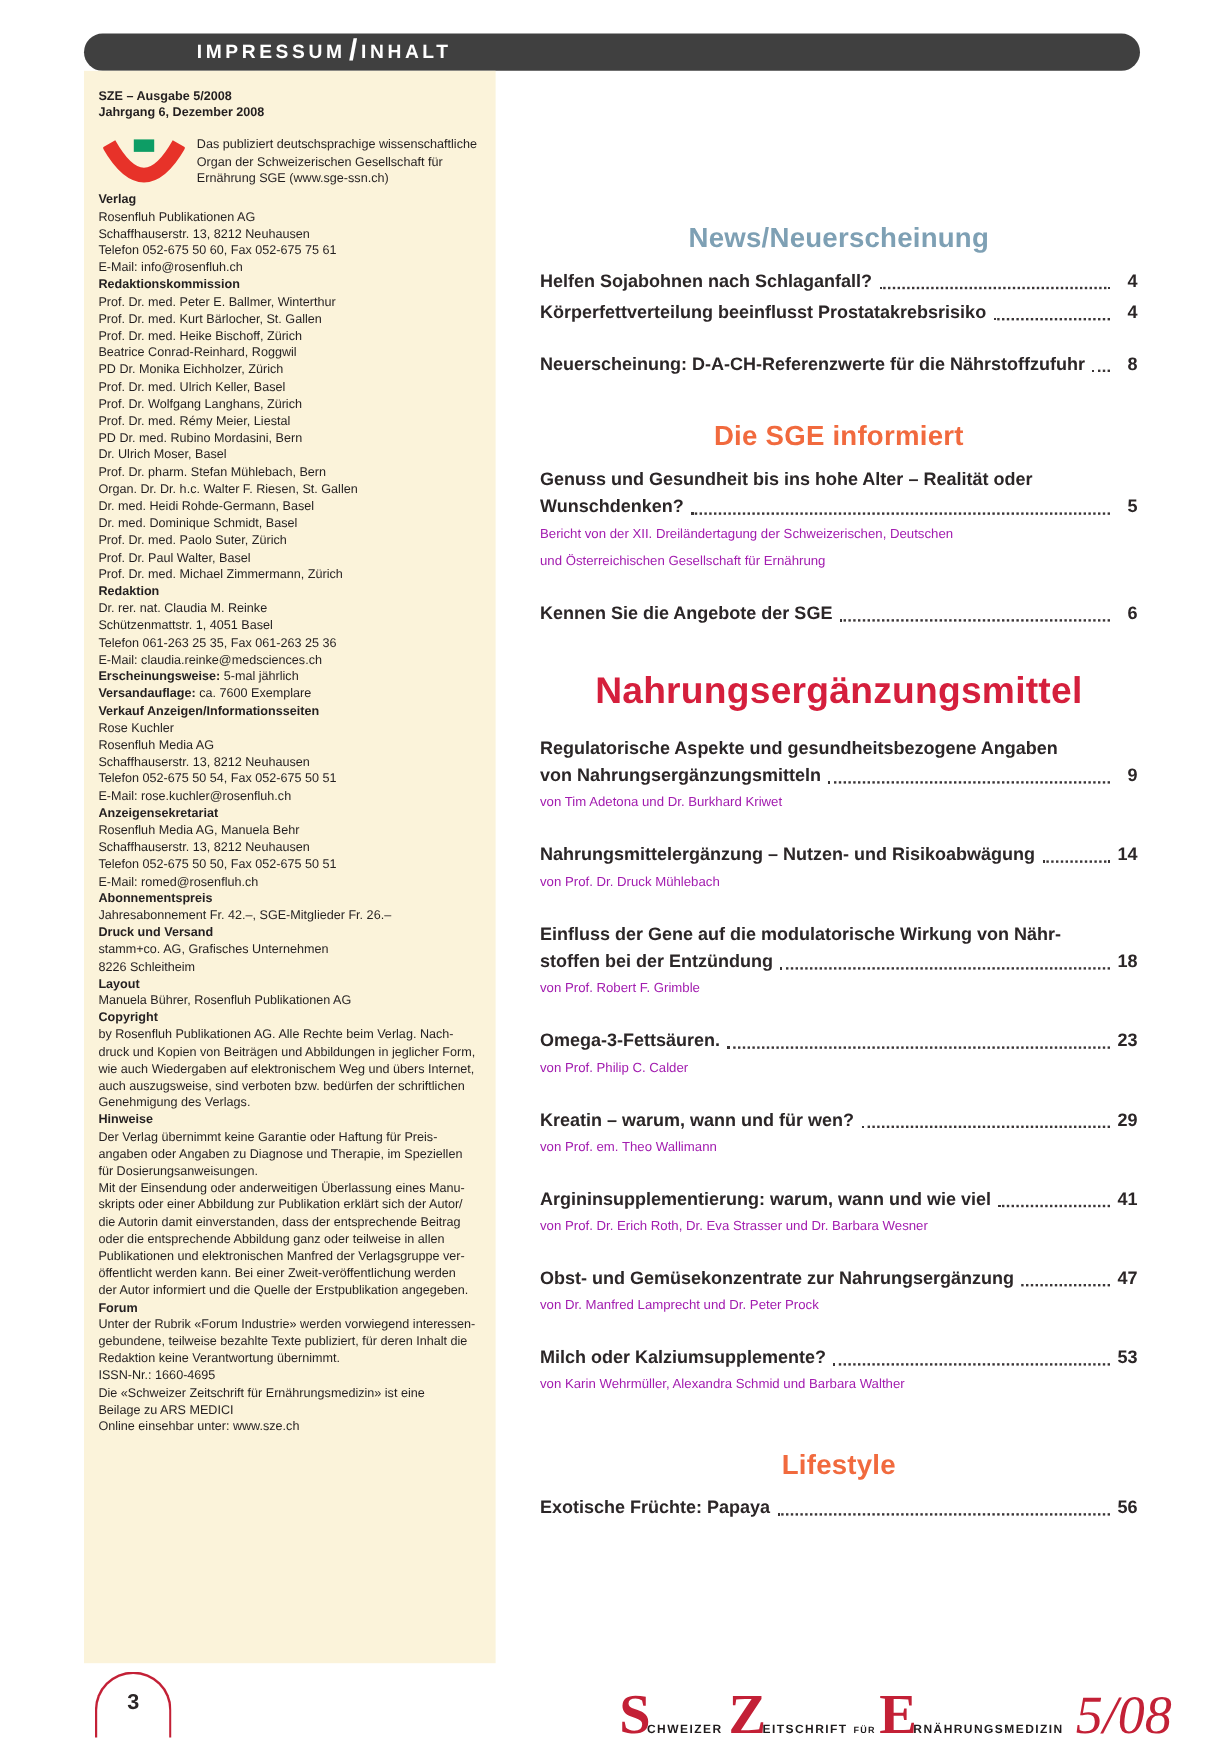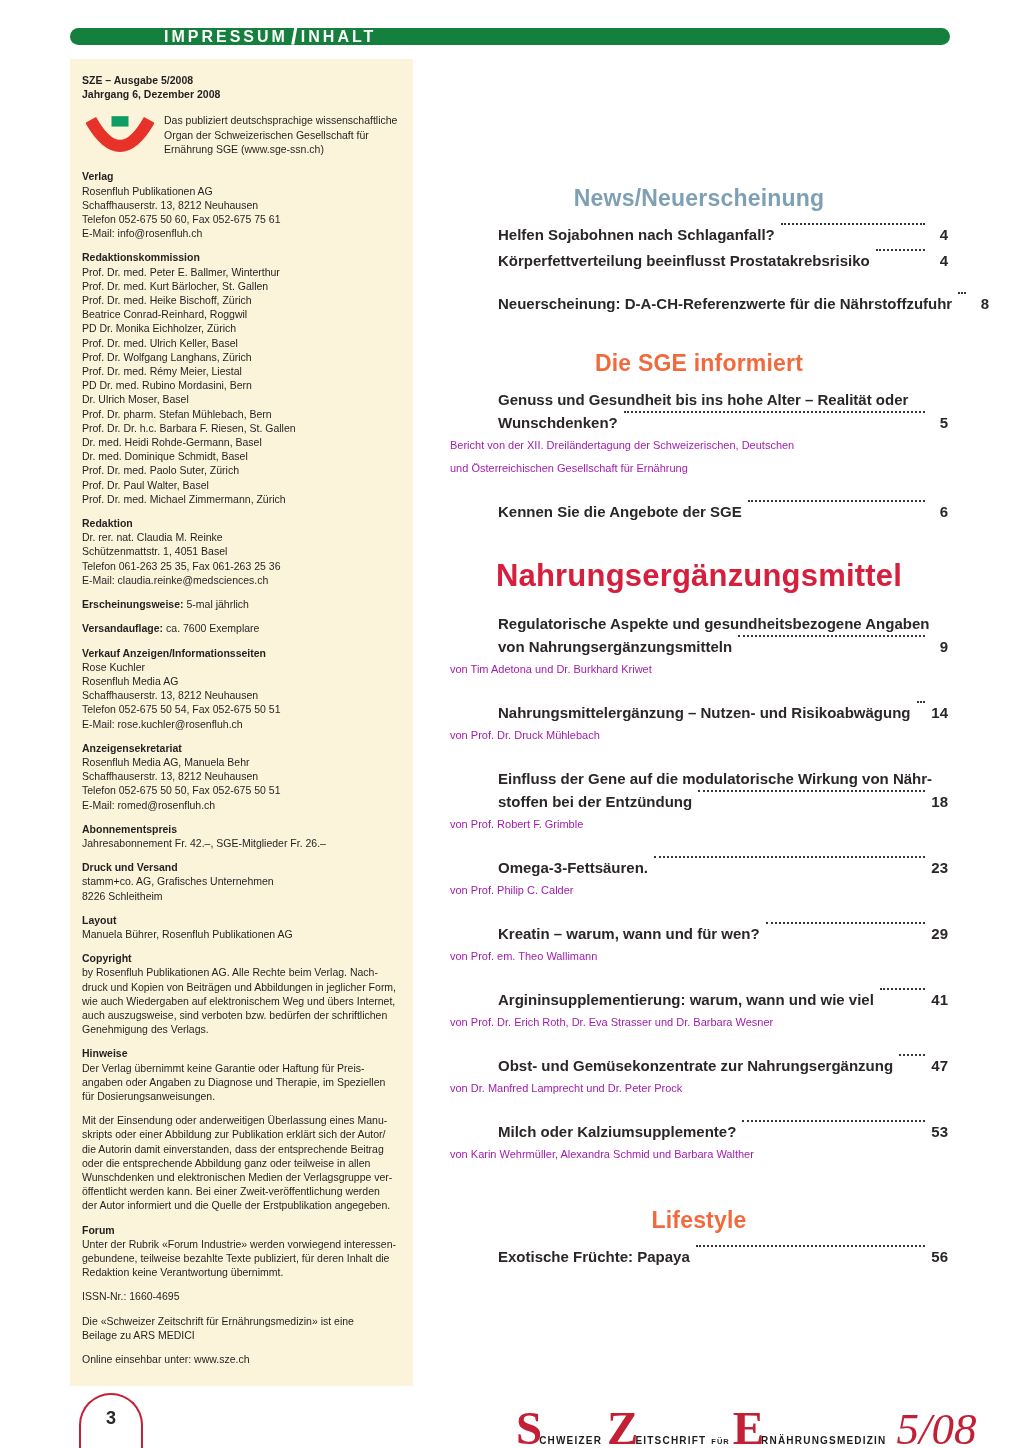--- a/index.html
+++ b/index.html
@@ -2,54 +2,54 @@
 <html><head>
 <meta charset="utf-8">
 <style>
   html,body{margin:0;padding:0;}
   body{
     width:1024px;height:1448px;position:relative;background:#ffffff;
     font-family:"Liberation Sans",sans-serif;color:#231F20;overflow:hidden;
   }
   
   .banner{
-    position:absolute;left:70px;top:28px;width:880px;height:17px;
-    background:#15803d;border-radius:16px;display:flex;align-items:center;
+    position:absolute;left:70px;top:28px;width:880px;height:31px;
+    background:#404040;border-radius:16px;display:flex;align-items:center;
   }
   .banner-text{
     color:#ffffff;font-weight:700;font-size:16px;letter-spacing:3px;
     margin-left:94px;display:flex;align-items:center;
   }
   .banner-text .slash{font-size:25px;font-weight:700;letter-spacing:0;margin:0 3px;transform:translateY(-1px);}
   
   .sidebar{
     position:absolute;left:70px;top:59px;width:343px;height:1327px;
     background:#FBF3DA;box-sizing:border-box;padding:14px 12px 8px 12px;
     font-size:10.5px;line-height:14.2px;overflow:hidden;
   }
-  .s-block{margin-top:10px;}
+  .s-block{}
   .s-block.first{margin-top:0;}
   .s-head{font-weight:700;}
   .s-line{white-space:nowrap;}
   .s-line strong{font-weight:700;}
   .issue-lines .s-line{font-weight:700;}
   .logo-row{display:flex;align-items:flex-start;margin-top:10px;}
   .sge-logo{flex:0 0 auto;margin:2px 10px 0 4px;}
   .logo-text{padding-top:2px;}
   
   .toc{position:absolute;left:450px;top:186px;width:498px;}
   .sec{margin-top:36px;}
   .sec.first{margin-top:0;}
   .sec.lg-gap{margin-top:42px;}
   .sec-title{margin:0 0 12px 0;font-weight:700;font-size:23px;line-height:25px;letter-spacing:0.2px;text-align:center;}
   .sec-title.lg{font-size:31px;line-height:33px;margin-bottom:20px;}
   .entry{margin-top:20px;}
   .entry.first{margin-top:0;}
   .entry.tight{margin-top:3px;}
-  .t-line{display:flex;align-items:flex-start;font-weight:700;font-size:15px;line-height:23px;color:#2B2627;margin-left:48px;}
+  .t-line{display:flex;align-items:flex-end;font-weight:700;font-size:15px;line-height:23px;color:#2B2627;}
   .t-text{white-space:nowrap;}
   .leader{flex:1 1 auto;border-bottom:2.5px dotted #3A3536;margin:0 5px 5px 6px;min-width:8px;}
   .t-page{flex:0 0 auto;font-weight:700;min-width:18px;text-align:right;}
   .t-sub{font-weight:400;font-size:11px;line-height:23px;color:#a21caf;white-space:nowrap;}
   
   .page-badge{
     position:absolute;left:79px;top:1393px;width:64px;height:70px;
     background:#ffffff;border:2.5px solid #C32036;border-bottom:none;
     border-radius:32px 32px 0 0;box-sizing:border-box;
     display:flex;justify-content:center;align-items:flex-start;padding-top:13px;
@@ -106,21 +106,21 @@
         <div class="s-line">Prof. Dr. med. Kurt Bärlocher, St. Gallen</div>
         <div class="s-line">Prof. Dr. med. Heike Bischoff, Zürich</div>
         <div class="s-line">Beatrice Conrad-Reinhard, Roggwil</div>
         <div class="s-line">PD Dr. Monika Eichholzer, Zürich</div>
         <div class="s-line">Prof. Dr. med. Ulrich Keller, Basel</div>
         <div class="s-line">Prof. Dr. Wolfgang Langhans, Zürich</div>
         <div class="s-line">Prof. Dr. med. Rémy Meier, Liestal</div>
         <div class="s-line">PD Dr. med. Rubino Mordasini, Bern</div>
         <div class="s-line">Dr. Ulrich Moser, Basel</div>
         <div class="s-line">Prof. Dr. pharm. Stefan Mühlebach, Bern</div>
-        <div class="s-line">Prof. Dr. Dr. h.c. Barbara F. Riesen, St. Gallen</div>
+        <div class="s-line">Organ. Dr. Dr. h.c. Walter F. Riesen, St. Gallen</div>
         <div class="s-line">Dr. med. Heidi Rohde-Germann, Basel</div>
         <div class="s-line">Dr. med. Dominique Schmidt, Basel</div>
         <div class="s-line">Prof. Dr. med. Paolo Suter, Zürich</div>
         <div class="s-line">Prof. Dr. Paul Walter, Basel</div>
         <div class="s-line">Prof. Dr. med. Michael Zimmermann, Zürich</div>
       </div>
       <div class="s-block">
         <div class="s-head">Redaktion</div>
         <div class="s-line">Dr. rer. nat. Claudia M. Reinke</div>
         <div class="s-line">Schützenmattstr. 1, 4051 Basel</div>
@@ -173,21 +173,21 @@
         <div class="s-head">Hinweise</div>
         <div class="s-line">Der Verlag übernimmt keine Garantie oder Haftung für Preis-</div>
         <div class="s-line">angaben oder Angaben zu Diagnose und Therapie, im Speziellen</div>
         <div class="s-line">für Dosierungsanweisungen.</div>
       </div>
       <div class="s-block">
         <div class="s-line">Mit der Einsendung oder anderweitigen Überlassung eines Manu-</div>
         <div class="s-line">skripts oder einer Abbildung zur Publikation erklärt sich der Autor/</div>
         <div class="s-line">die Autorin damit einverstanden, dass der entsprechende Beitrag</div>
         <div class="s-line">oder die entsprechende Abbildung ganz oder teilweise in allen</div>
-        <div class="s-line">Wunschdenken und elektronischen Medien der Verlagsgruppe ver-</div>
+        <div class="s-line">Publikationen und elektronischen Manfred der Verlagsgruppe ver-</div>
         <div class="s-line">öffentlicht werden kann. Bei einer Zweit-veröffentlichung werden</div>
         <div class="s-line">der Autor informiert und die Quelle der Erstpublikation angegeben.</div>
       </div>
       <div class="s-block">
         <div class="s-head">Forum</div>
         <div class="s-line">Unter der Rubrik «Forum Industrie» werden vorwiegend interessen-</div>
         <div class="s-line">gebundene, teilweise bezahlte Texte publiziert, für deren Inhalt die</div>
         <div class="s-line">Redaktion keine Verantwortung übernimmt.</div>
       </div>
       <div class="s-block">

